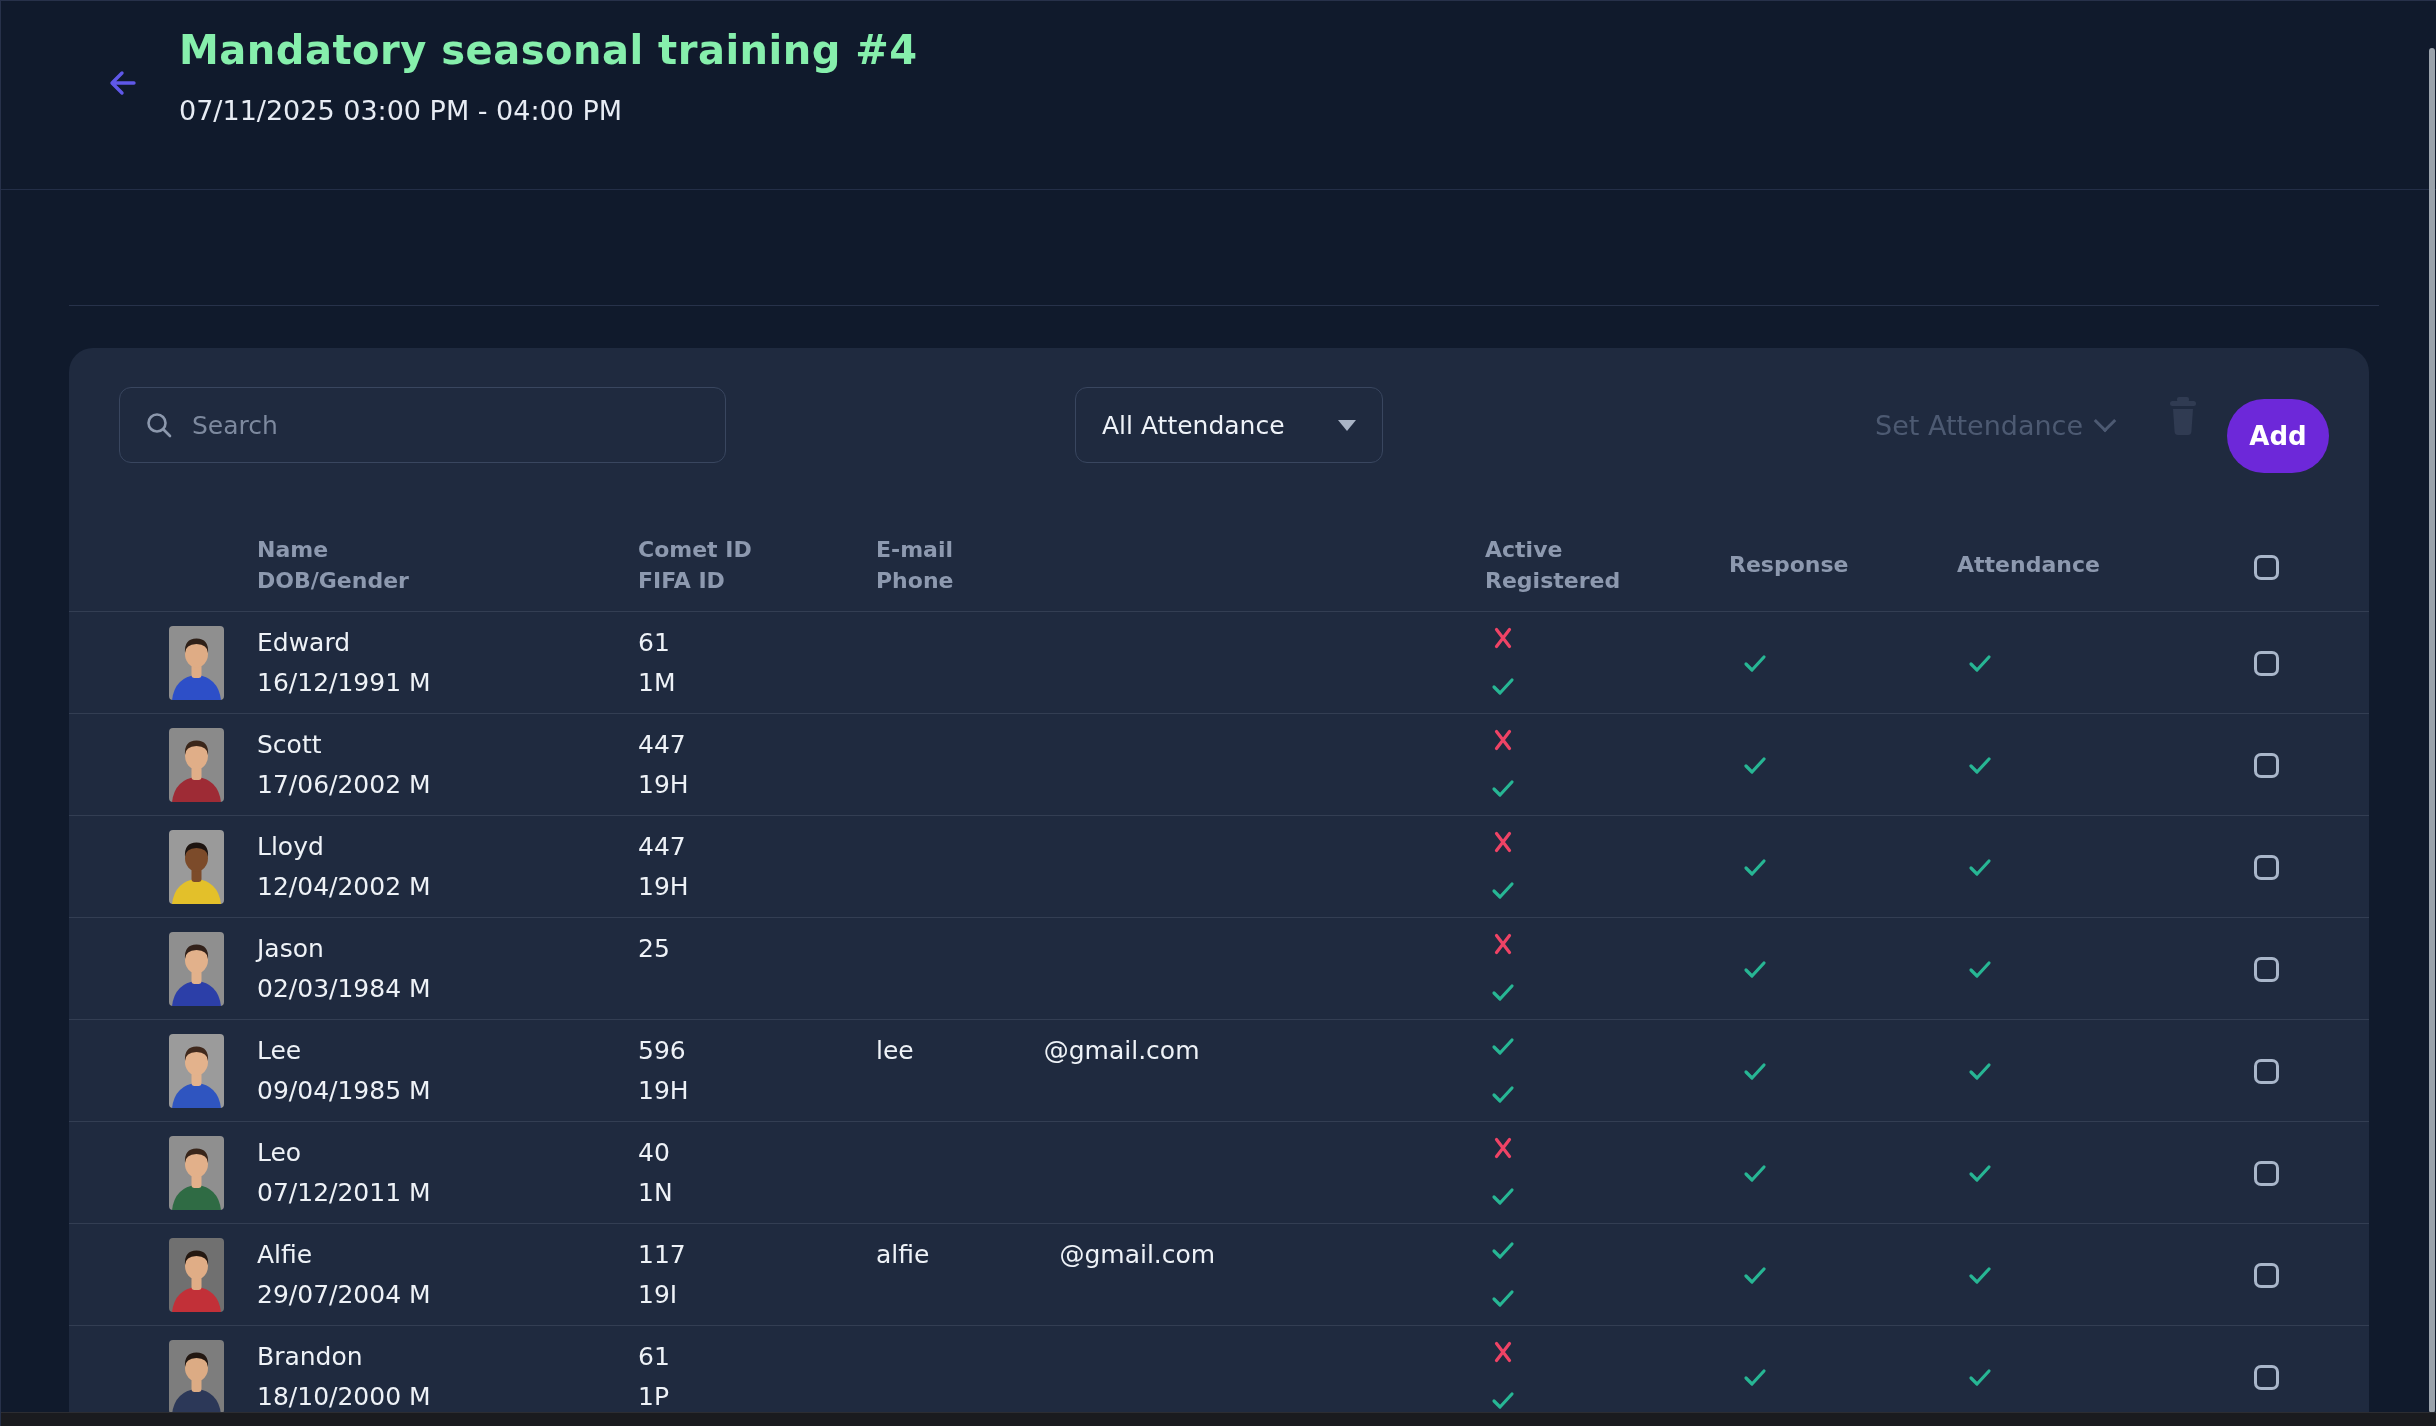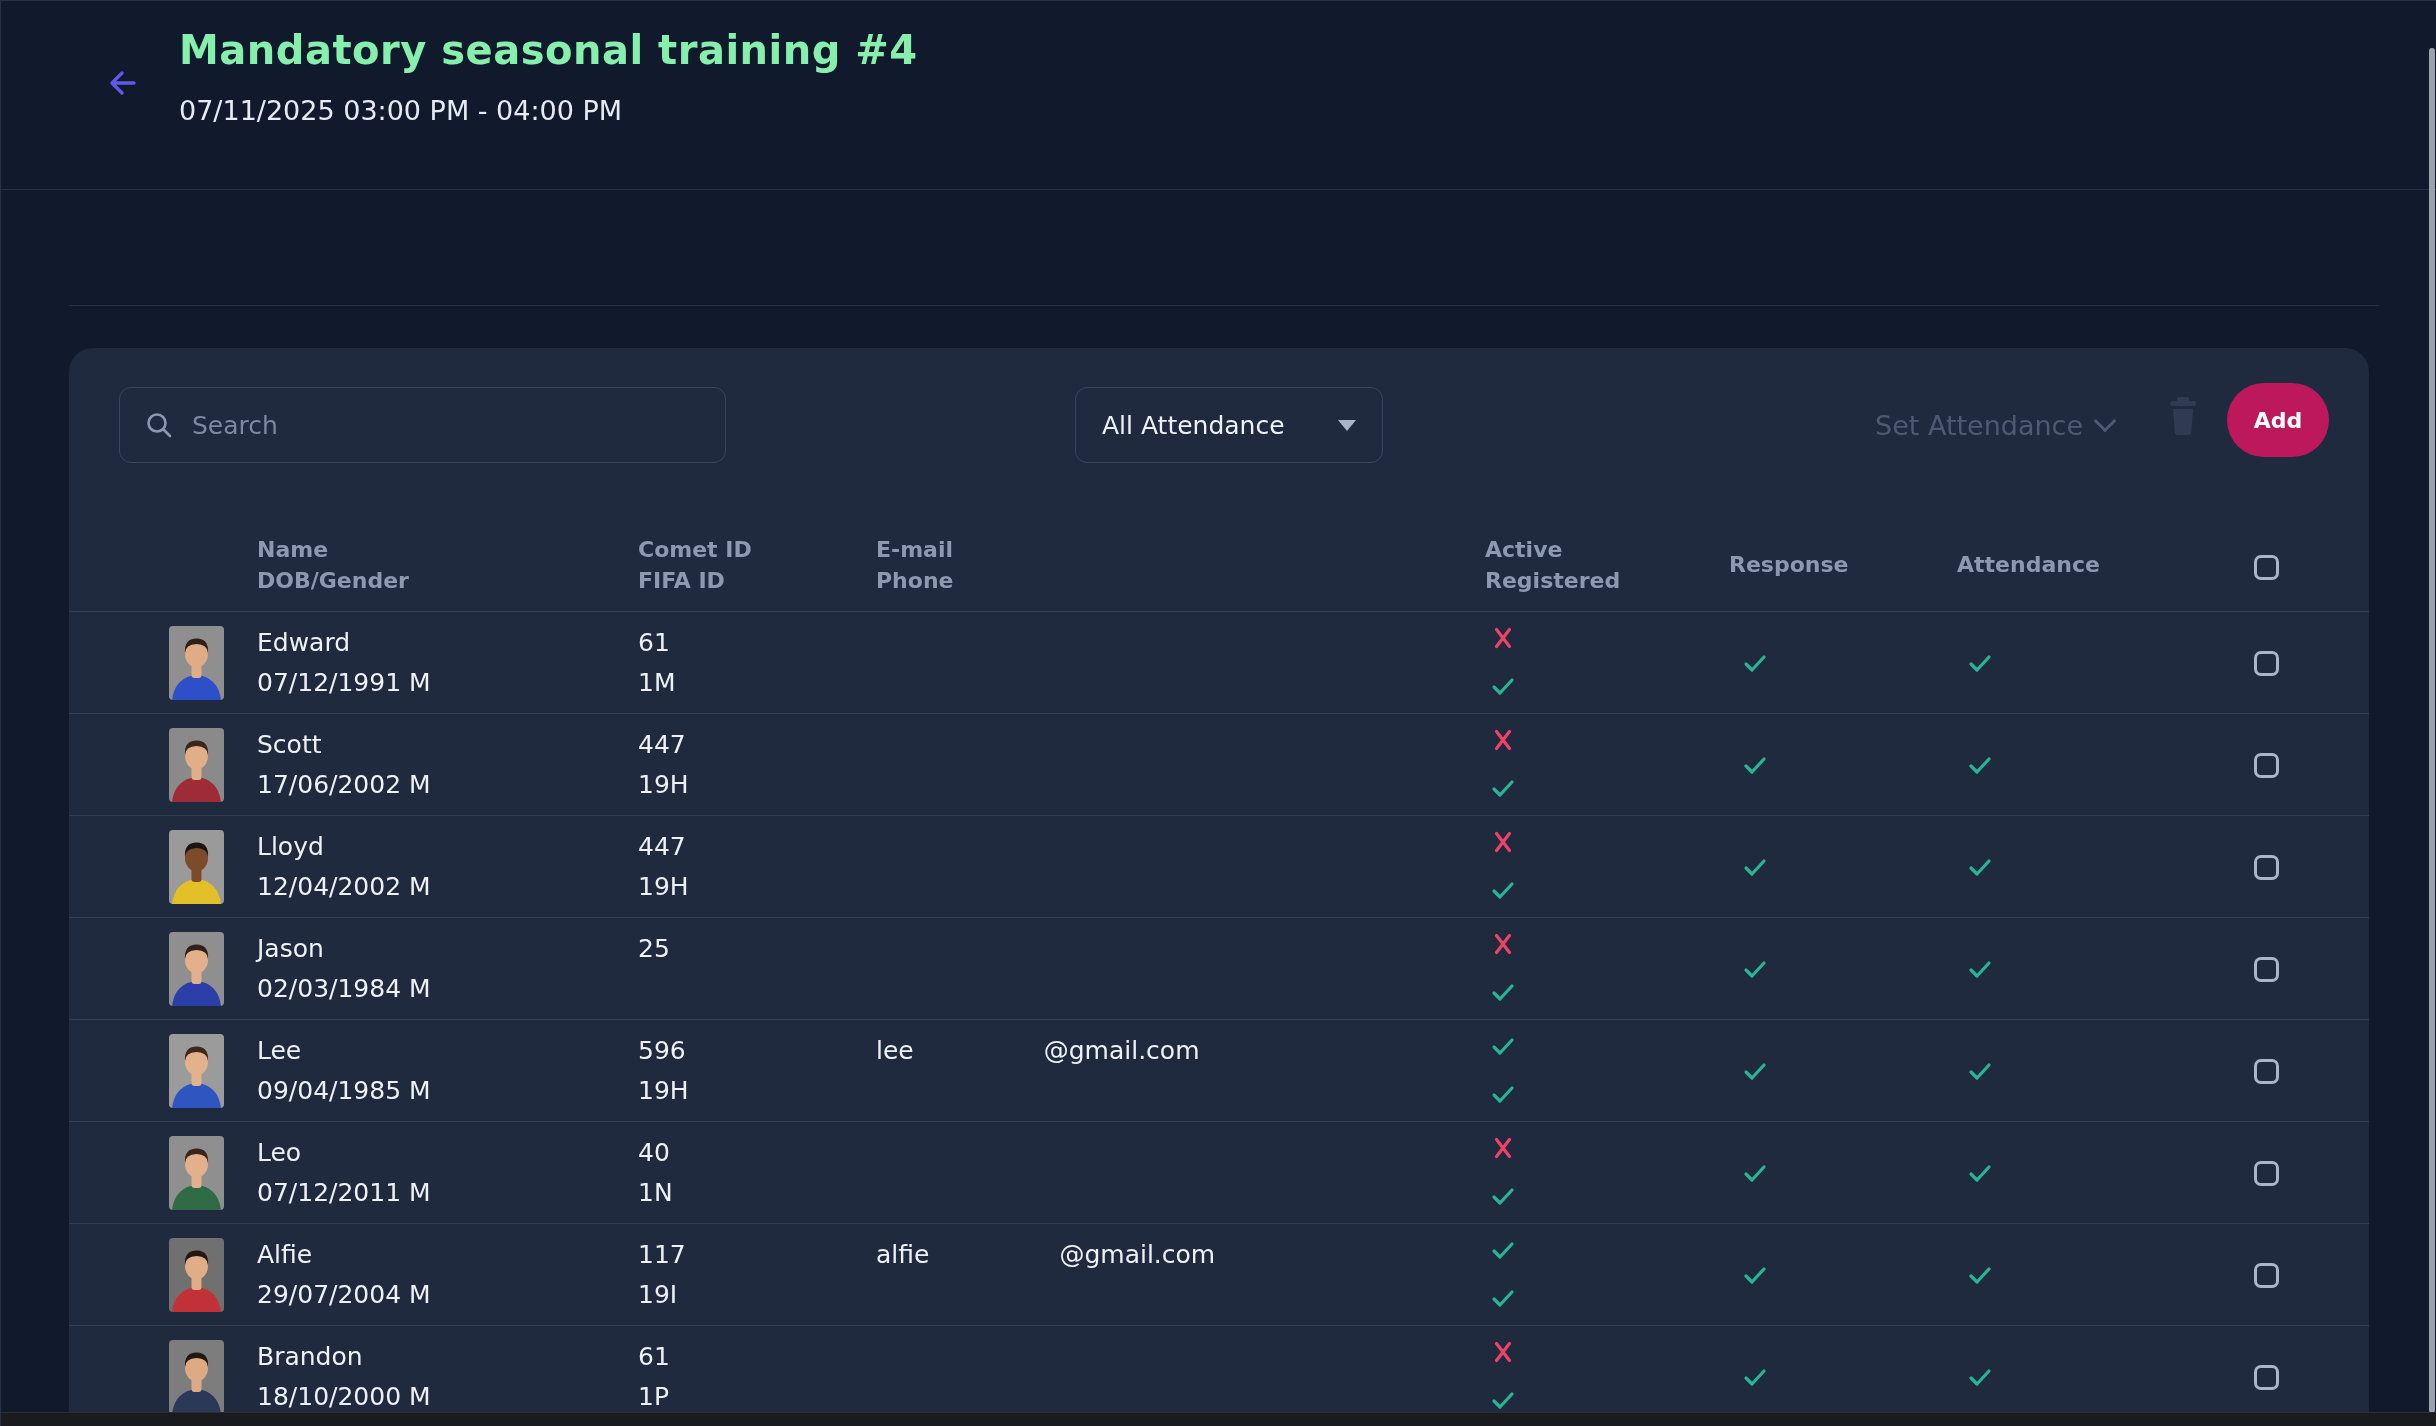--- a/index.html
+++ b/index.html
@@ -41,22 +41,22 @@
   .dd-label { font-size:25px; color:#eef2f8; }
   .dd-caret { width:0; height:0; border-left:9px solid transparent; border-right:9px solid transparent;
               border-top:11px solid #a9b4c6; margin-left:20px; }
   .dd-responses { left:679px; width:305px; }
   .dd-attendance { left:1006px; width:308px; }
   .set-attendance { position:absolute; left:1806px; top:39px; height:76px; display:flex; align-items:center;
                     gap:14px; color:#4d5a72; font-size:27px; cursor:default; }
   .chev { width:16px; height:16px; border-right:3px solid #4d5a72; border-bottom:3px solid #4d5a72;
           transform:rotate(45deg); margin-top:-8px; }
   .trash { position:absolute; left:2095px; top:47px; width:38px; height:42px; cursor:pointer; }
-  .add-btn { position:absolute; left:2158px; top:35px; width:102px; height:74px; border-radius:37px;
-             background:#be185d; border:none; color:#ffffff; font-family:inherit; font-size:22px;
+  .add-btn { position:absolute; left:2158px; top:51px; width:102px; height:74px; border-radius:37px;
+             background:#6d28d9; border:none; color:#ffffff; font-family:inherit; font-size:26px;
              font-weight:700; cursor:pointer; }
 
   
   .thead { position:absolute; left:0; top:183px; width:2300px; height:80px; }
   .th { position:absolute; font-size:22px; font-weight:600; color:#8d99af; line-height:31px; }
   .th div { white-space:nowrap; }
   .pos-name { left:188px; top:3px; }
   .pos-id { left:569px; top:3px; }
   .pos-contact { left:807px; top:3px; }
   .pos-active { left:1416px; top:3px; }
@@ -172,21 +172,21 @@
     <div class="avatar">
       <svg viewBox="0 0 55 74" width="55" height="74">
         <rect class="av-bg" x="0" y="0" width="55" height="74" fill="#8f8f8f"></rect>
         <path class="av-jersey" d="M3 74 Q6 51 27.5 49 Q49 51 52 74 Z" fill="#2d4fc8"></path>
         <rect class="av-neck" x="22.5" y="38" width="10" height="14" rx="3" fill="#dfac85"></rect>
         <ellipse class="av-head" cx="27.5" cy="28" rx="11.5" ry="13.5" fill="#dfac85"></ellipse>
         <path class="av-hair" d="M16 27 Q15 12.5 27.5 12.5 Q40 12.5 39 27 Q38.5 18.5 27.5 18 Q16.5 18.5 16 27 Z" fill="#2e2018"></path>
       </svg>
     </div>
     <div class="cell-l1 c-name">Edward</div>
-    <div class="cell-l2 c-name">07/12/1991 M</div>
+    <div class="cell-l2 c-name">16/12/1991 M</div>
     <div class="cell-l1 c-id">61</div>
     <div class="cell-l2 c-id">1M</div>
 
     <span class="status-icon pos-act-top active-icon is-cross">
       <svg viewBox="0 0 28 28">
               <path class="p-check" d="M5 15 l6 6 L23 8"></path>
               <path class="p-cross" d="M7.5 5.5 L20.5 22.5 M20.5 5.5 L7.5 22.5"></path>
             </svg>
     </span>
     <span class="status-icon pos-act-bot registered-icon is-check">

